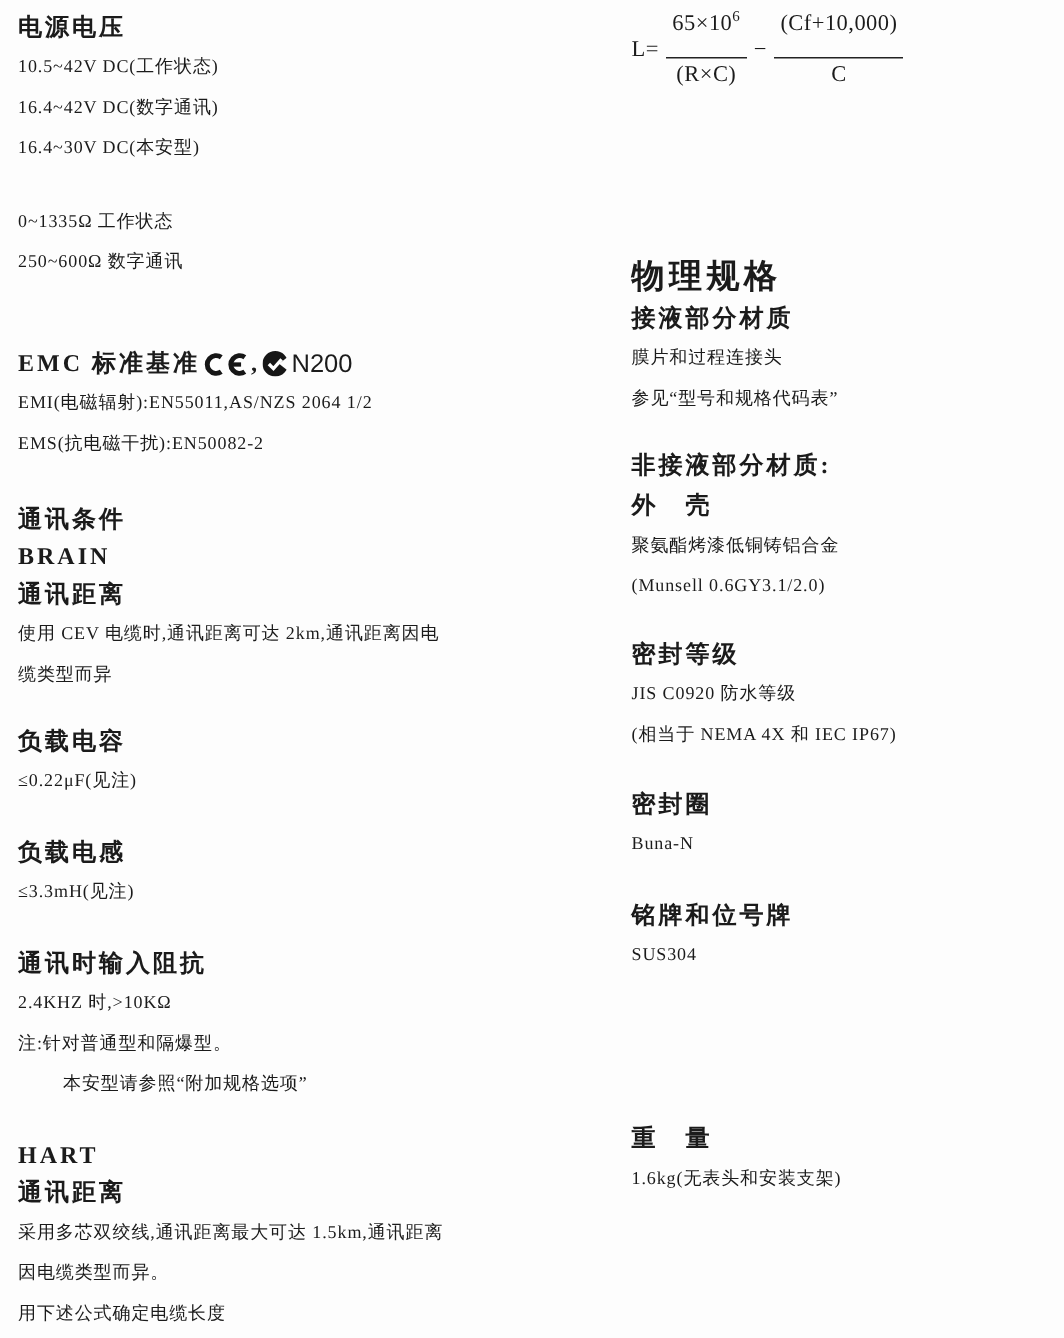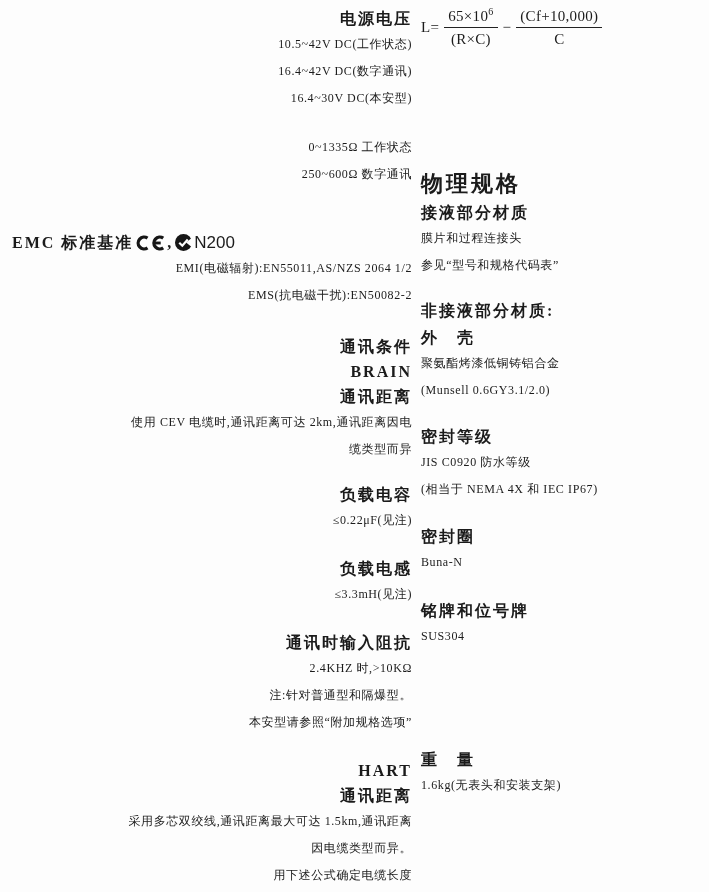--- a/index.html
+++ b/index.html
@@ -6,21 +6,21 @@
   body{
     width:709px;height:892px;
     background:#fdfdfd;
     color:#1b1b1b;
     font-family:"Liberation Serif","DejaVu Serif",serif;
     overflow:hidden;
     position:relative;
   }
   .page{position:absolute;inset:0;}
   .col{position:absolute;top:0;height:892px;}
-  .col-left{left:12px;width:400px;text-align:right;}
+  .col-left{left:12px;width:400px;}
   .col-right{left:421px;width:286px;}
   .sec{position:absolute;left:0;width:100%;}
   .h{
     font-weight:700;
     font-size:16px;
     letter-spacing:2px;
     line-height:25px;
     white-space:nowrap;
   }
   .h-lg{
@@ -41,21 +41,21 @@
     font-family:"Liberation Sans","DejaVu Sans",sans-serif;
     font-weight:400;font-size:17px;letter-spacing:0;
   }
   .icon{display:inline-flex;align-items:center;}
   
   .formula{
     display:flex;align-items:center;gap:5px;
     font-size:15px;letter-spacing:0.3px;
   }
   .frac{display:inline-flex;flex-direction:column;text-align:center;}
-  .frac .num{border-bottom:1.3px solid #222;padding:0 4px 1px;line-height:20px;}
+  .frac .num{border-bottom:1.3px solid #222;padding:0 4px 12px;line-height:20px;}
   .frac .den{padding-top:1px;line-height:20px;}
   sup{font-size:10px;vertical-align:super;line-height:0;}
   .defs{margin-top:5px;}
 </style>
 </head>
 <body>
 
 <div class="page">
 
   <div class="col col-left">

